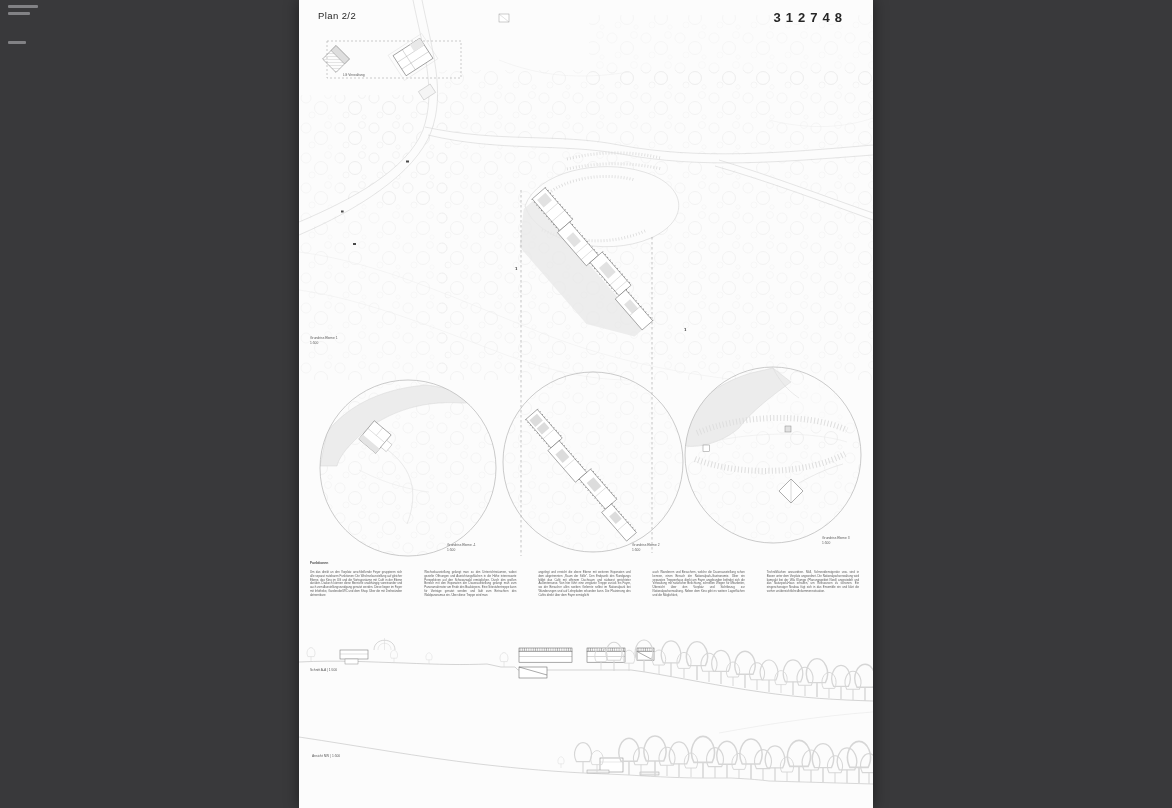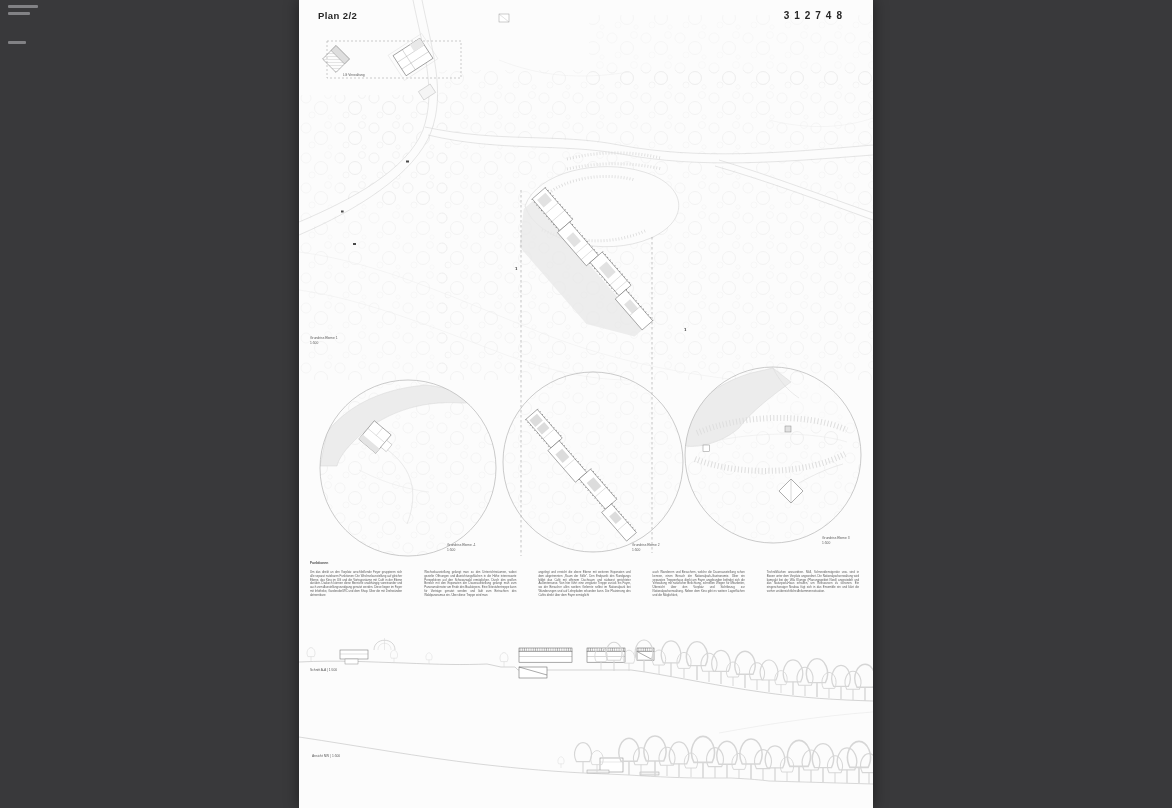--- a/index.html
+++ b/index.html
@@ -1,23 +1,23 @@
 <!DOCTYPE html>
 <html><head>
 <meta charset="utf-8">
 <style>
   html,body{margin:0;padding:0;background:#39393b;width:1172px;height:808px;overflow:hidden;
     font-family:"Liberation Sans", sans-serif;}
   .stage{position:relative;width:1172px;height:808px;background:#39393b;}
   .sheet{position:absolute;left:299px;top:0;width:574px;height:808px;background:#fcfcfc;
     box-shadow:0 0 14px rgba(0,0,0,.45);}
   .sheet svg{position:absolute;left:0;top:0;}
-  .plan-label{position:absolute;left:19px;top:10px;font-size:9.5px;font-weight:700;
+  .plan-label{position:absolute;left:19px;top:10px;font-size:9.5px;font-weight:400;
     letter-spacing:.4px;color:#262626;white-space:nowrap;}
-  .entry-number{position:absolute;right:26px;top:10px;font-size:10px;font-weight:600;
+  .entry-number{position:absolute;right:26px;top:10px;font-size:13px;font-weight:600;
     letter-spacing:5px;color:#262626;white-space:nowrap;margin-left:8px;}
   .desc{position:absolute;left:11px;top:561px;width:549px;color:#555;}
   .desc h4{margin:0 0 6px 0;font-size:3.4px;font-weight:700;color:#4a4a4a;}
   .desc .cols{display:flex;gap:22px;}
   .desc .col{flex:1;font-size:2.9px;line-height:3.8px;text-align:justify;
     hyphens:auto;color:#5a5a5a;}
   .mark{position:absolute;background:#8f8f93;opacity:.85;border-radius:1px;}
   text{font-family:"Liberation Sans", sans-serif;}
   .lb{font-size:3.3px;fill:#5a5a5a;}
   .mk{font-size:4.4px;font-weight:bold;fill:#333;}

